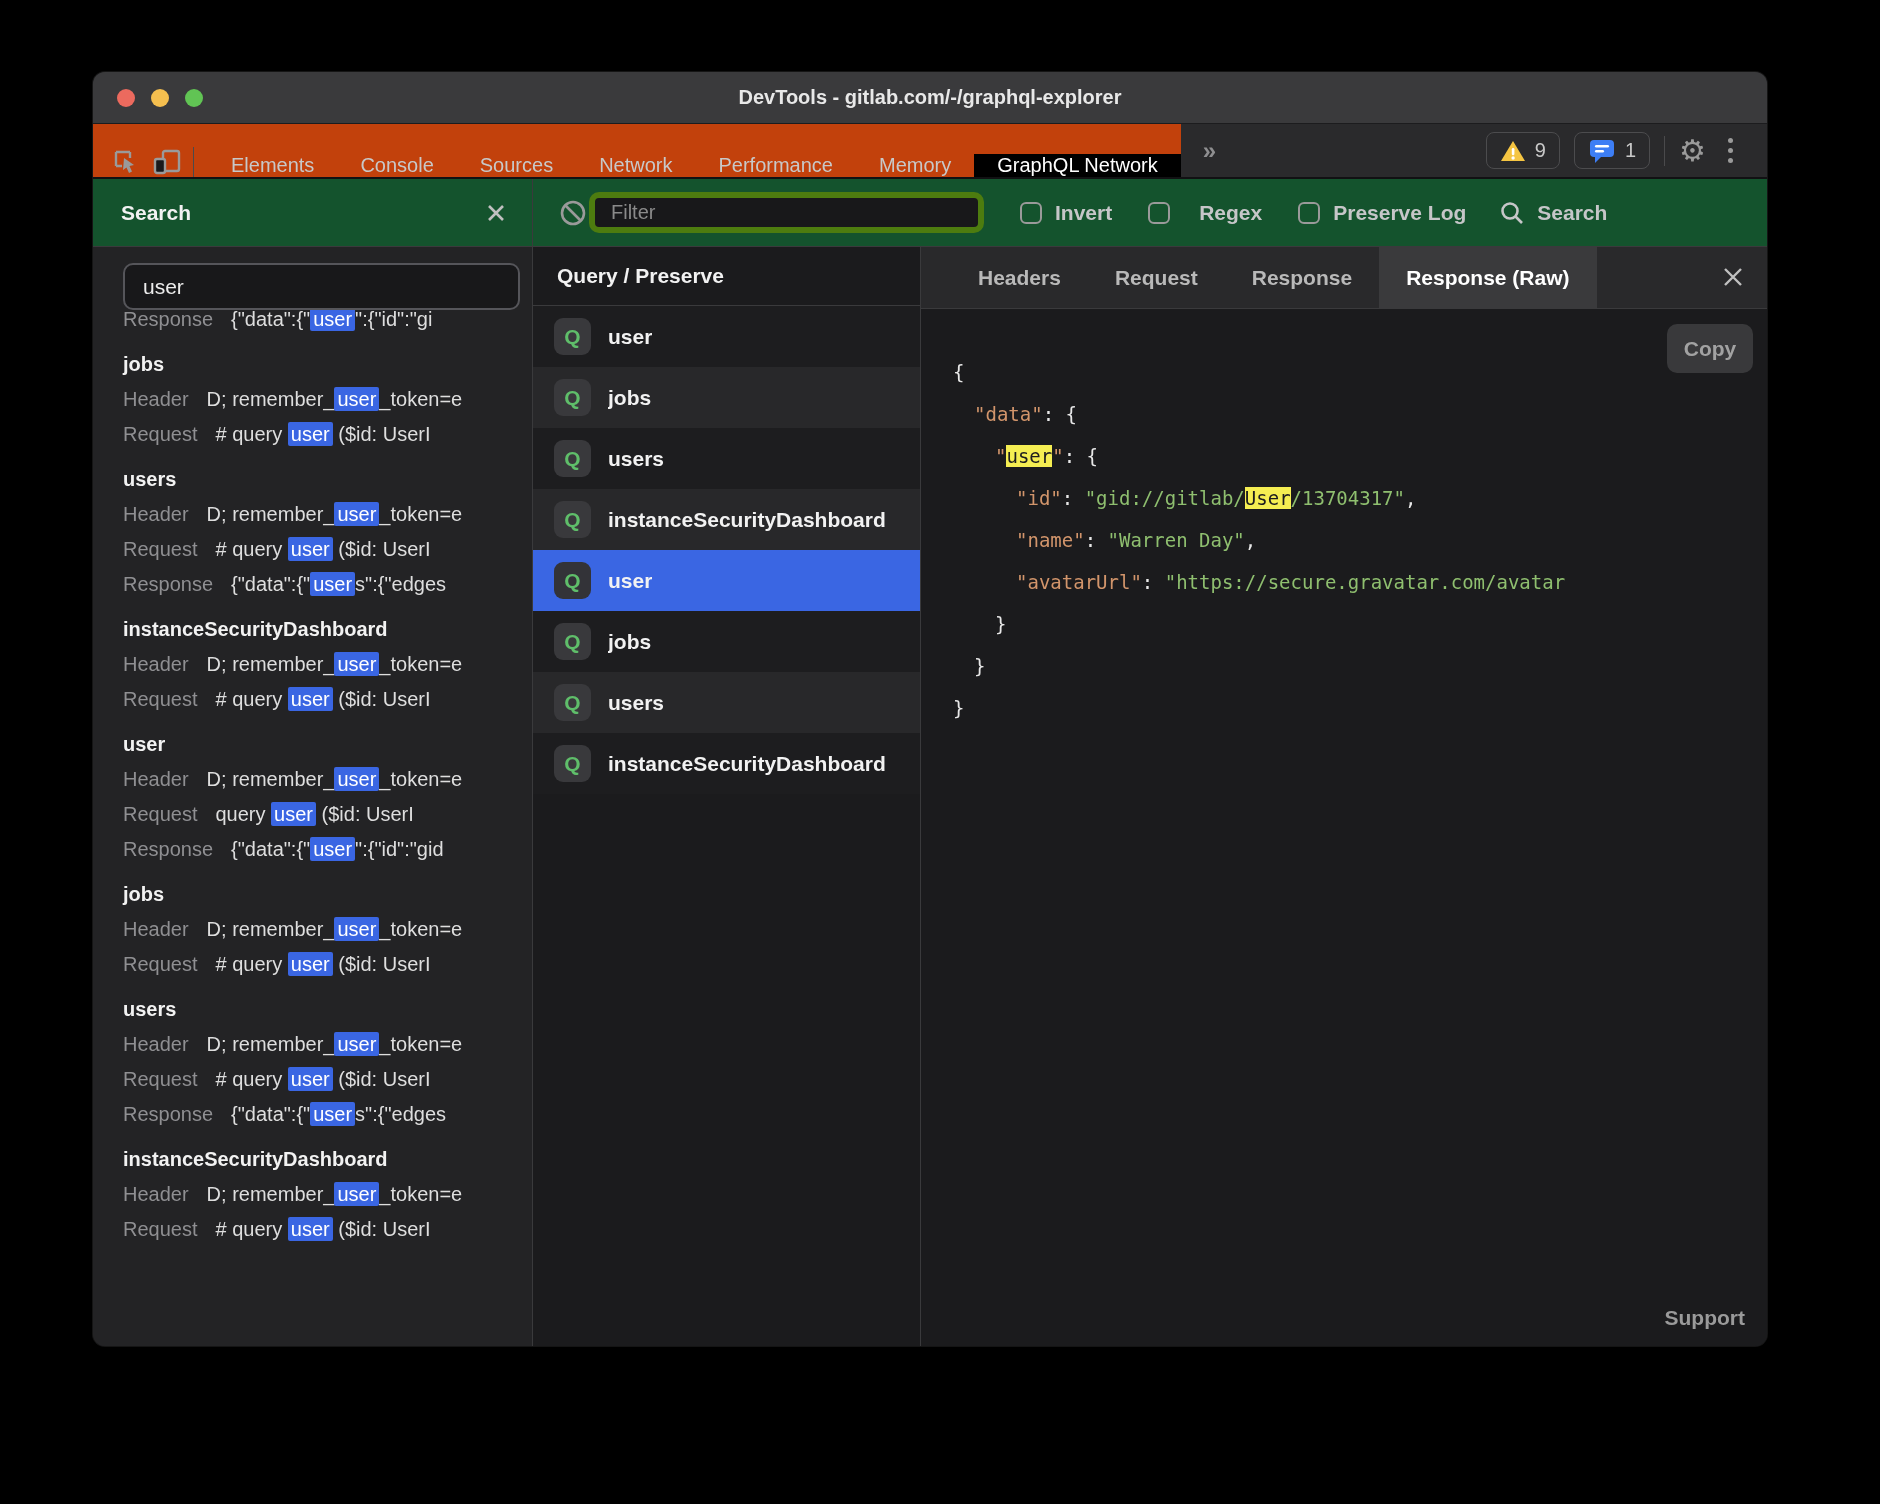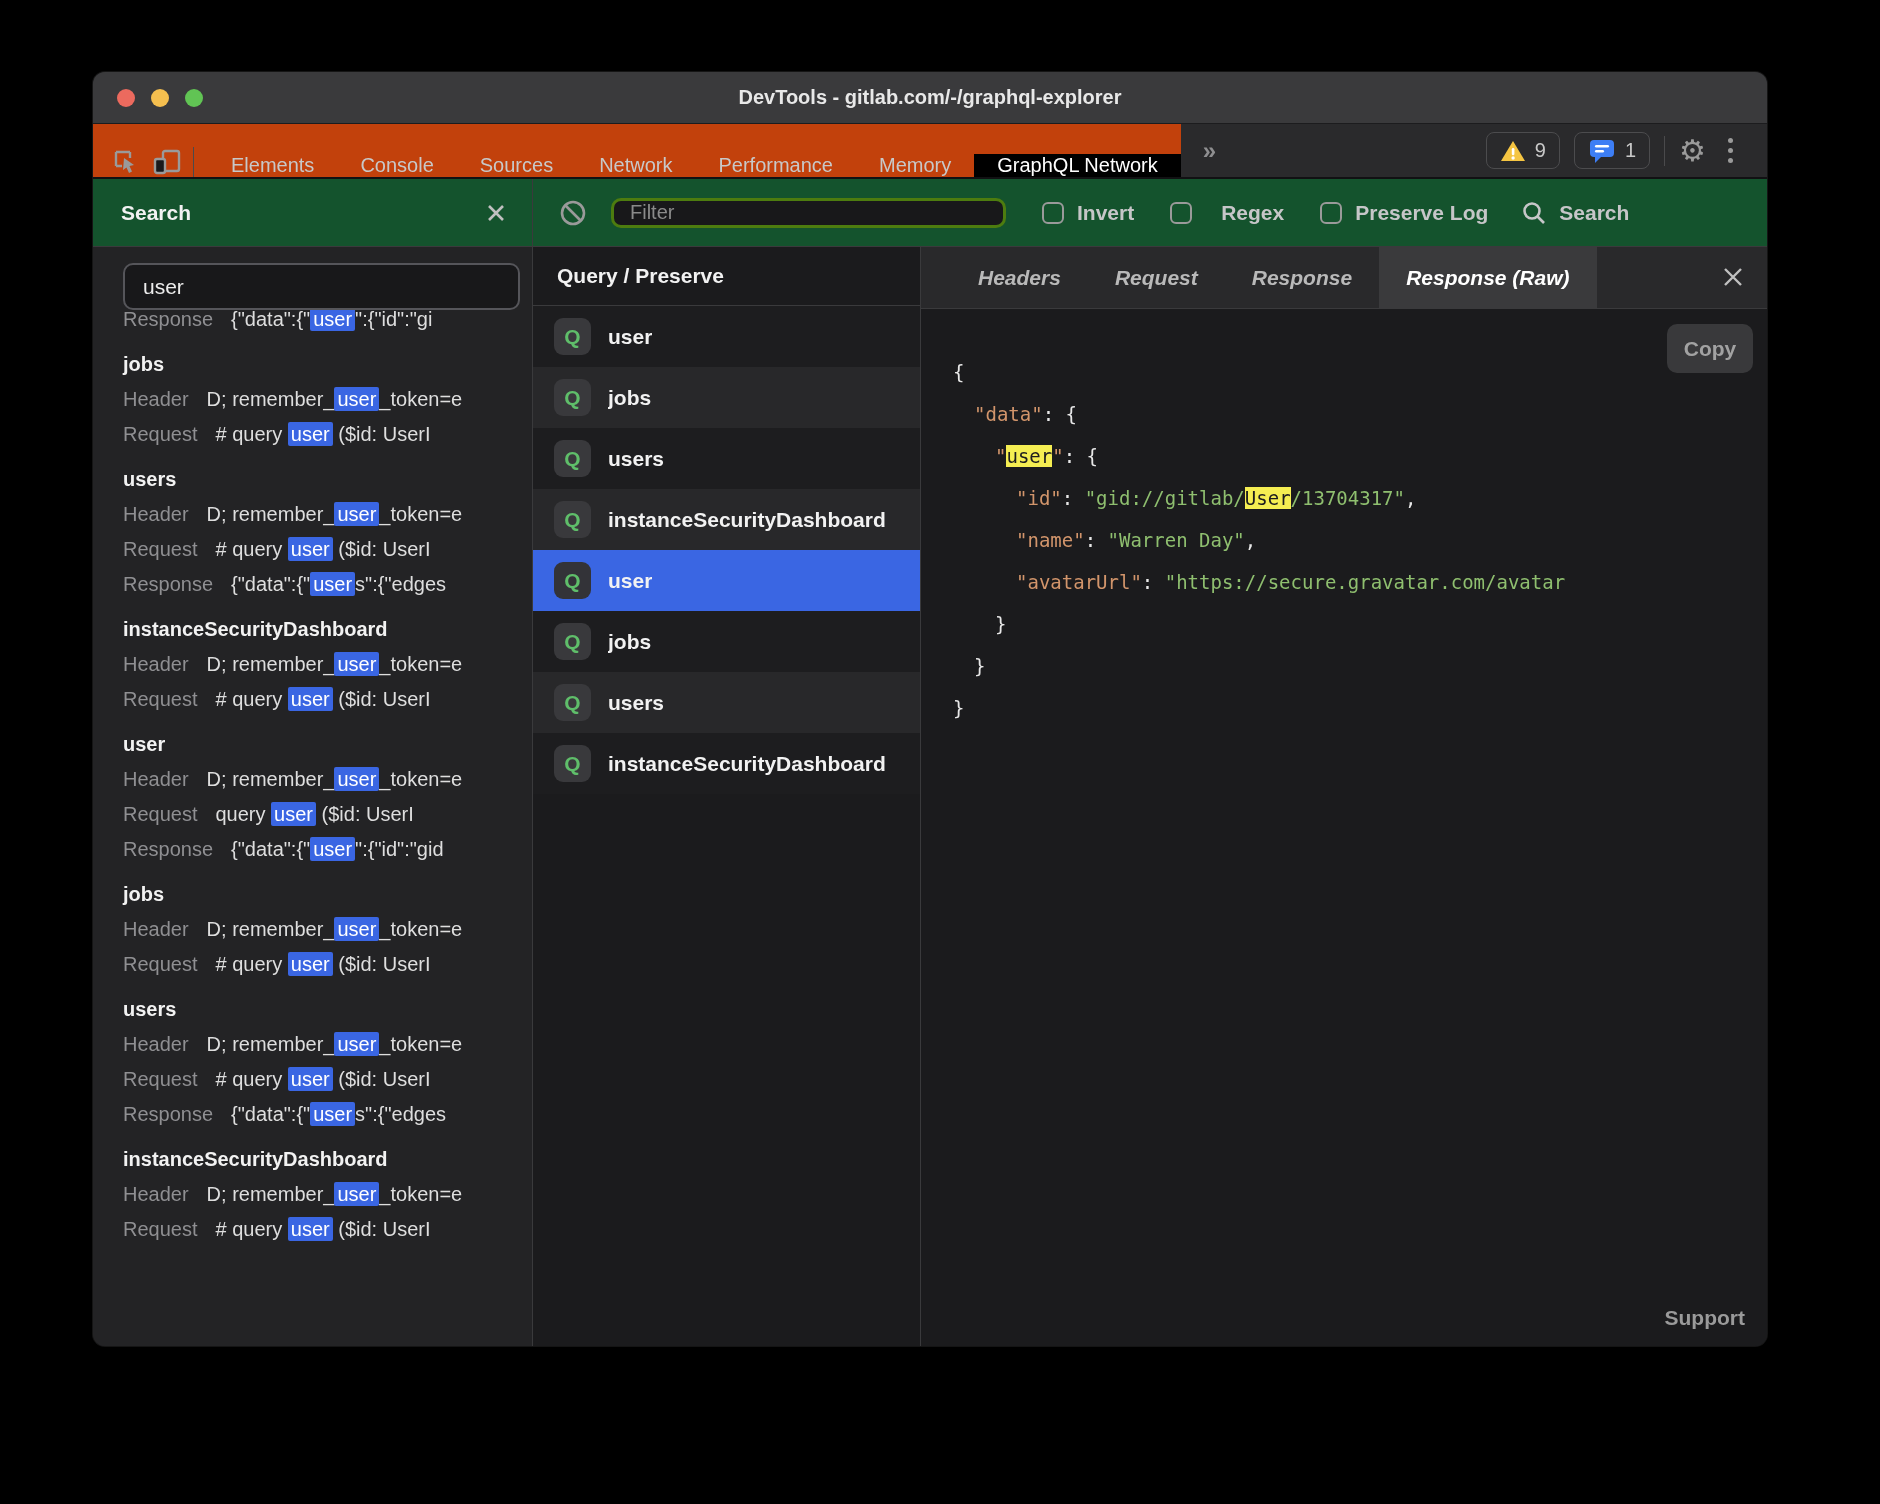--- a/index.html
+++ b/index.html
@@ -32,21 +32,21 @@
   .kebab { display:flex; flex-direction:column; gap:5px; padding:0 8px; }
   .kebab i { width:5px; height:5px; border-radius:50%; background:#9A9A9A; }
 
   
   .toolbar { height:68px; background:#14532d; border-bottom:1px solid #3A3A3C; display:flex; align-items:center; }
   .search-head { width:440px; align-self:stretch; border-right:1px solid #3A3A3C; display:flex; align-items:center;
                  justify-content:space-between; padding:0 26px 0 28px; }
   .search-head-title { color:#F2F2F2; font-size:21px; font-weight:700; }
   .xbtn { color:#C0C0C0; }
   .block-icon { margin-left:24px; }
-  .filter-input { margin-left:22px; width:395px; height:30px; border-radius:10px; border:3px solid #4d7c0f; background:#18181A;
+  .filter-input { width:395px; height:41px; border-radius:10px; border:6px solid #4d7c0f; background:#18181A;
                   color:#ECECEC; font-size:20px; padding:0 16px; outline:none; font-family:"Liberation Sans",sans-serif; }
   .filter-input::placeholder { color:#8A8A8A; }
   .cb-group { display:flex; align-items:center; }
   .cb-box { width:22px; height:22px; border:2px solid #9A9A9A; border-radius:6px; background:transparent; }
   .cb-label { margin-left:13px; color:#C6C6C8; font-size:21px; font-weight:700; white-space:nowrap; }
   .search-ctl { display:flex; align-items:center; margin-left:33px; gap:12px; color:#C6C6C8; font-size:21px; font-weight:700; }
 
   
   .content { display:flex; height:1099px; }
 
@@ -72,21 +72,21 @@
   .qrow.selected { background:#3A66E3; }
   .qbadge { width:37px; height:37px; border-radius:9px; background:#39393C; color:#5FBE6A; font-size:21px; font-weight:700;
             display:flex; align-items:center; justify-content:center; flex:none; }
   .qrow.selected .qbadge { background:#333338; }
   .qlabel { color:#F2F2F2; font-size:21px; font-weight:700; white-space:nowrap; overflow:hidden; }
 
   
   .right-panel { flex:1; background:#1B1B1D; position:relative; }
   .rtabs { height:62px; background:#29292B; border-bottom:1px solid #3A3A3C; display:flex; align-items:stretch; padding-left:30px;
            position:relative; }
-  .rtab { display:flex; align-items:center; padding:0 27px; color:#B9B9B9; font-size:21px; font-weight:700; white-space:nowrap;font-style:italic; }
+  .rtab { display:flex; align-items:center; padding:0 27px; color:#B9B9B9; font-size:21px; font-weight:700; white-space:nowrap; }
   .rtab.active { background:#3A3A3C; color:#FFF; }
   .rtabs .xbtn { position:absolute; right:22px; top:18px; }
   .copy-btn { position:absolute; top:77px; right:14px; width:86px; height:49px; background:#39393B; border-radius:10px;
               color:#A2A2A2; font-size:21px; font-weight:700; display:flex; align-items:center; justify-content:center; }
   .json { position:absolute; left:32px; top:104px; right:0; font-family:"DejaVu Sans Mono",monospace; font-size:19px;
           line-height:42px; white-space:pre; overflow:hidden; }
   .jline { height:42px; overflow:hidden; white-space:pre; }
   .json .k { color:#D2956B; } .json .s { color:#8FBF6F; } .json .p { color:#E8E8E8; }
   .json .hl { background:#F5EE52; color:#1D1D1F; }
   .support { position:absolute; right:22px; bottom:16px; color:#9A9A9A; font-size:21px; font-weight:700; }

